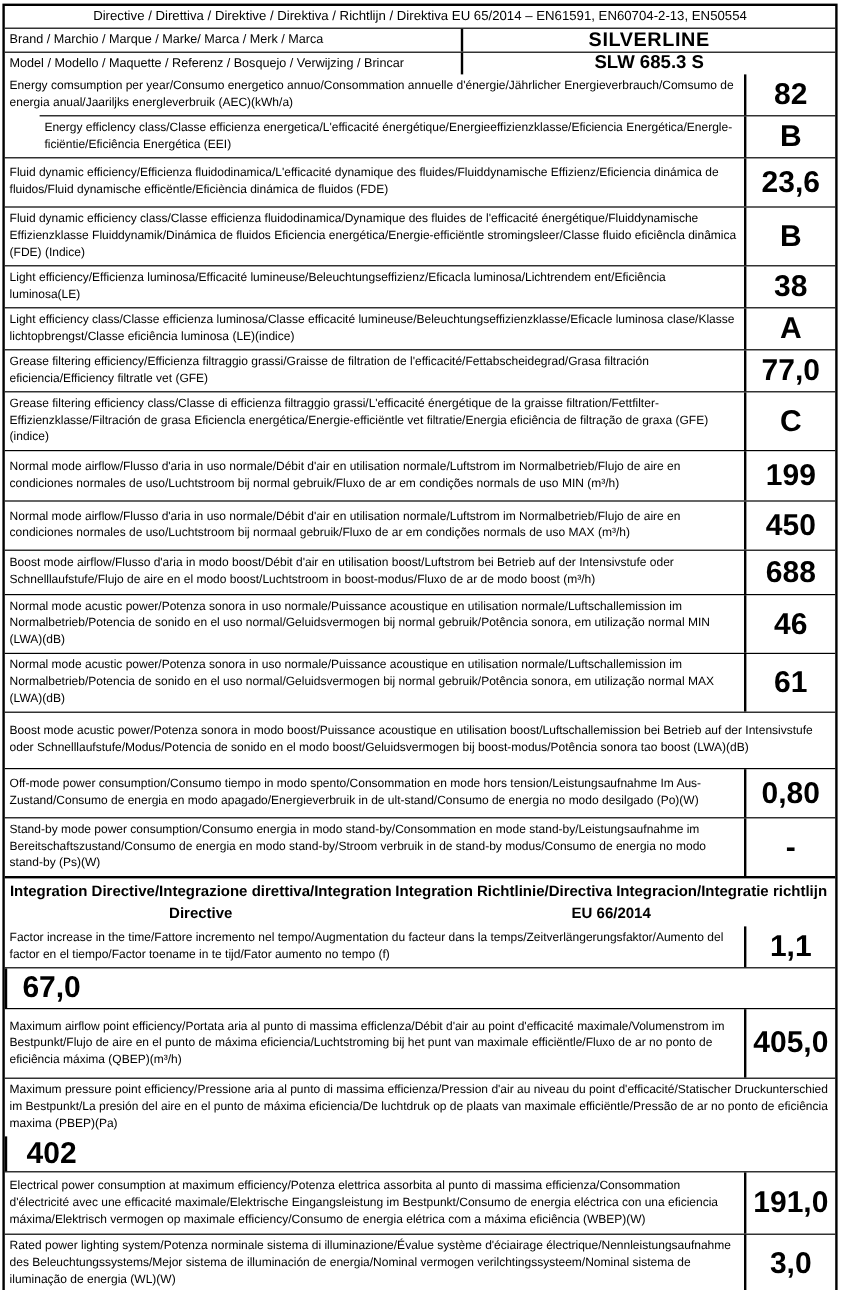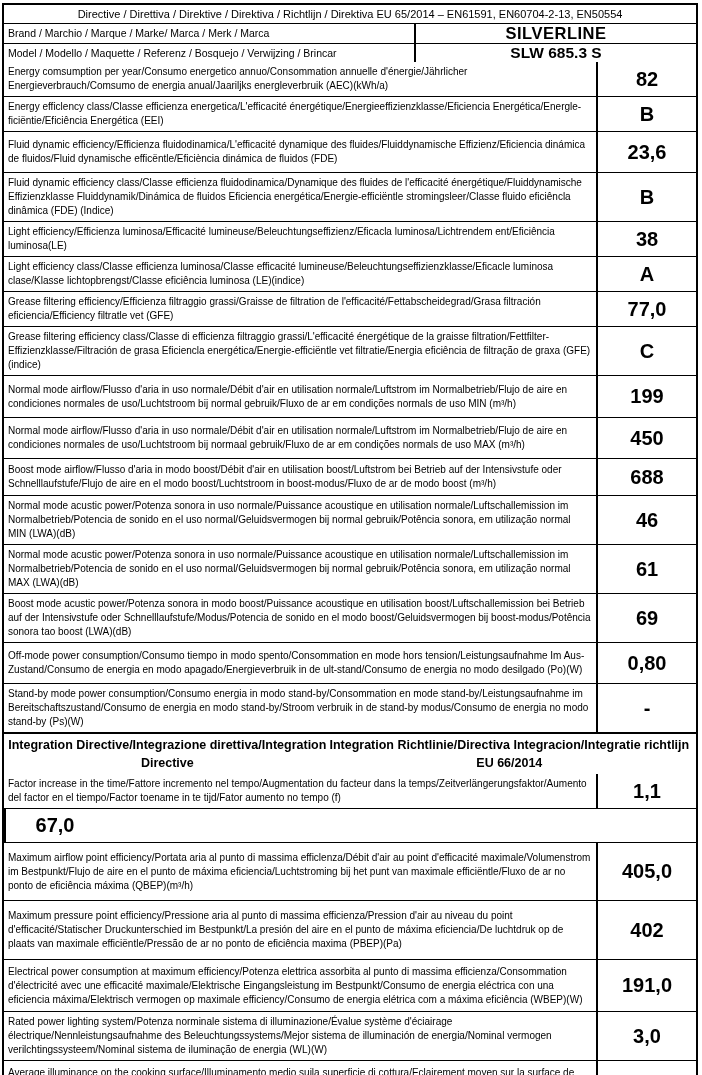--- a/index.html
+++ b/index.html
@@ -34,21 +34,21 @@
     line-height: 14px;
     padding: 2px 4px;
     min-height: 14px;
     display: flex;
     align-items: center;
     justify-content: center;
   }
 
   
   .split .label-cell {
-    width: 410px;
+    width: 380px;
     box-sizing: border-box;
     font-size: 10.5px;
     line-height: 13px;
     padding: 2px 4px;
     display: flex;
     align-items: center;
   }
   .split .value-cell {
     flex: 1;
     border-left: 2px solid #000000;
@@ -64,28 +64,28 @@
   
   .data-row .label-cell {
     flex: 1;
     font-size: 10px;
     line-height: 14px;
     padding: 3px 5px 3px 4px;
     display: flex;
     align-items: center;
   }
   .data-row .value-cell {
-    width: 100px;
+    width: 76px;
     box-sizing: border-box;
     border-left: 2px solid #000000;
     display: flex;
     align-items: center;
     justify-content: center;
     font-weight: bold;
-    font-size: 20px;
+    font-size: 25px;
   }
 
   
   .section-header {
     flex-direction: row;
     align-items: center;
     justify-content: center;
     text-align: center;
     font-weight: bold;
     font-size: 12.5px;
@@ -112,21 +112,21 @@
   <div class="row split model-row">
     <div class="label-cell">Model / Modello / Maquette / Referenz / Bosquejo / Verwijzing / Brincar</div>
     <div class="value-cell">SLW 685.3 S</div>
   </div>
 
   <div id="main-rows">
       <div class="row data-row thick-top" style="min-height: 34px;">
         <div class="label-cell">Energy comsumption per year/Consumo energetico annuo/Consommation annuelle d'énergie/Jährlicher Energieverbrauch/Comsumo de energia anual/Jaariljks energleverbruik  (AEC)(kWh/a)</div>
         <div class="value-cell">82</div>
       </div>
-      <div class="row data-row" style="min-height: 34px;">
+      <div class="row data-row" style="min-height: 34px; margin-left: 29px;">
         <div class="label-cell">Energy efficlency class/Classe efficienza energetica/L'efficacité énergétique/Energieeffizienzklasse/Eficiencia Energética/Energle-ficiëntie/Eficiência Energética (EEI)</div>
         <div class="value-cell">B</div>
       </div>
       <div class="row data-row" style="min-height: 41px;">
         <div class="label-cell">Fluid dynamic efficiency/Efficienza fluidodinamica/L'efficacité dynamique des fluides/Fluiddynamische Effizienz/Eficiencia dinámica de fluidos/Fluid dynamische efficëntle/Eficiència dinámica de fluidos (FDE)</div>
         <div class="value-cell">23,6</div>
       </div>
       <div class="row data-row" style="min-height: 43px;">
         <div class="label-cell">Fluid dynamic efficiency class/Classe efficienza fluidodinamica/Dynamique des fluides de l'efficacité énergétique/Fluiddynamische Effizienzklasse Fluiddynamik/Dinámica de fluidos Eficiencia energética/Energie-efficiëntle stromingsleer/Classe fluido eficiêncla dinâmica (FDE) (Indice)</div>
         <div class="value-cell">B</div>
@@ -162,21 +162,20 @@
       <div class="row data-row" style="min-height: 42px;">
         <div class="label-cell">Normal mode acustic power/Potenza sonora in uso normale/Puissance acoustique en utilisation normale/Luftschallemission im Normalbetrieb/Potencia de sonido en el uso normal/Geluidsvermogen bij normal gebruik/Potência sonora, em utilização normal MIN (LWA)(dB)</div>
         <div class="value-cell">46</div>
       </div>
       <div class="row data-row" style="min-height: 42px;">
         <div class="label-cell">Normal mode acustic power/Potenza sonora in uso normale/Puissance acoustique en utilisation normale/Luftschallemission im Normalbetrieb/Potencia de sonido en el uso normal/Geluidsvermogen bij normal gebruik/Potência sonora, em utilização normal  MAX (LWA)(dB)</div>
         <div class="value-cell">61</div>
       </div>
       <div class="row data-row" style="min-height: 47px;">
         <div class="label-cell">Boost mode acustic power/Potenza sonora in modo boost/Puissance acoustique en utilisation boost/Luftschallemission bei Betrieb auf der Intensivstufe oder Schnelllaufstufe/Modus/Potencia de sonido en el modo boost/Geluidsvermogen bij boost-modus/Potência sonora tao boost (LWA)(dB)</div>
-        <div class="value-cell">69</div>
       </div>
       <div class="row data-row" style="min-height: 41px;">
         <div class="label-cell">Off-mode power consumption/Consumo tiempo in modo spento/Consommation en mode hors tension/Leistungsaufnahme Im Aus-Zustand/Consumo de energia en modo apagado/Energieverbruik in de ult-stand/Consumo de energia no modo desilgado (Po)(W)</div>
         <div class="value-cell">0,80</div>
       </div>
       <div class="row data-row" style="min-height: 44px;">
         <div class="label-cell">Stand-by mode power consumption/Consumo energia in modo stand-by/Consommation en mode stand-by/Leistungsaufnahme im Bereitschaftszustand/Consumo de energia en modo stand-by/Stroom verbruik in de stand-by modus/Consumo de energia no modo stand-by (Ps)(W)</div>
         <div class="value-cell">-</div>
       </div>
     </div>
@@ -191,21 +190,21 @@
         <div class="label-cell">Factor increase in the time/Fattore incremento nel tempo/Augmentation du facteur dans la temps/Zeitverlängerungsfaktor/Aumento del factor en el tiempo/Factor toename in te tijd/Fator aumento no tempo (f)</div>
         <div class="value-cell">1,1</div>
       </div>
       <div class="row data-row" style="min-height: 34px;">
         <div class="value-cell">67,0</div>
       </div>
       <div class="row data-row" style="min-height: 58px;">
         <div class="label-cell">Maximum airflow point efficiency/Portata aria al punto di massima efficlenza/Débit d'air au point d'efficacité maximale/Volumenstrom im Bestpunkt/Flujo de aire en el punto de máxima eficiencia/Luchtstroming bij het punt van maximale efficiëntle/Fluxo de ar no ponto de eficiência máxima (QBEP)(m³/h)</div>
         <div class="value-cell">405,0</div>
       </div>
-      <div class="row data-row" style="min-height: 59px;">
+      <div class="row data-row" style="min-height: 59px; flex-direction: column;">
         <div class="label-cell">Maximum pressure point efficiency/Pressione aria al punto di massima efficienza/Pression d'air au niveau du point d'efficacité/Statischer Druckunterschied im Bestpunkt/La presión del aire en el punto de máxima eficiencia/De luchtdruk op de plaats van maximale efficiëntle/Pressão de ar no ponto de eficiência maxima (PBEP)(Pa)</div>
         <div class="value-cell">402</div>
       </div>
       <div class="row data-row" style="min-height: 52px;">
         <div class="label-cell">Electrical power consumption at maximum efficiency/Potenza elettrica assorbita al punto di massima efficienza/Consommation d'électricité avec une efficacité maximale/Elektrische Eingangsleistung im Bestpunkt/Consumo de energia eléctrica con una eficiencia máxima/Elektrisch vermogen op maximale efficiency/Consumo de energia elétrica com a máxima eficiência (WBEP)(W)</div>
         <div class="value-cell">191,0</div>
       </div>
       <div class="row data-row" style="min-height: 46px;">
         <div class="label-cell">Rated power lighting system/Potenza norminale sistema di illuminazione/Évalue système d'éciairage électrique/Nennleistungsaufnahme des Beleuchtungssystems/Mejor sistema de illuminación de energia/Nominal vermogen verilchtingssysteem/Nominal sistema de iluminação de energia (WL)(W)</div>
         <div class="value-cell">3,0</div>

